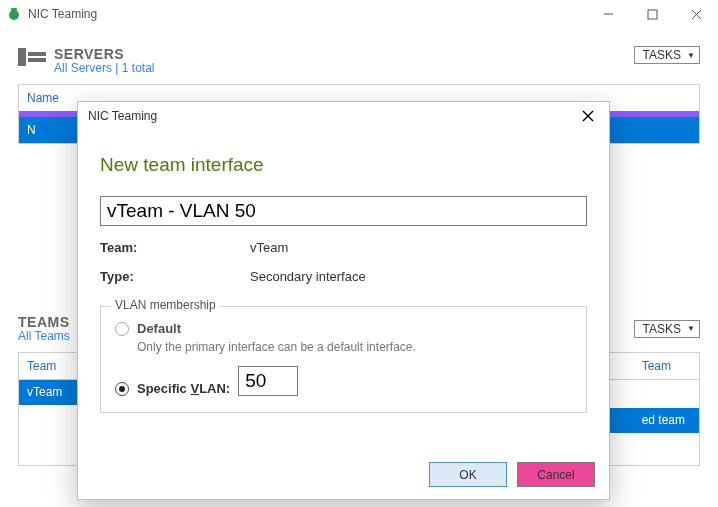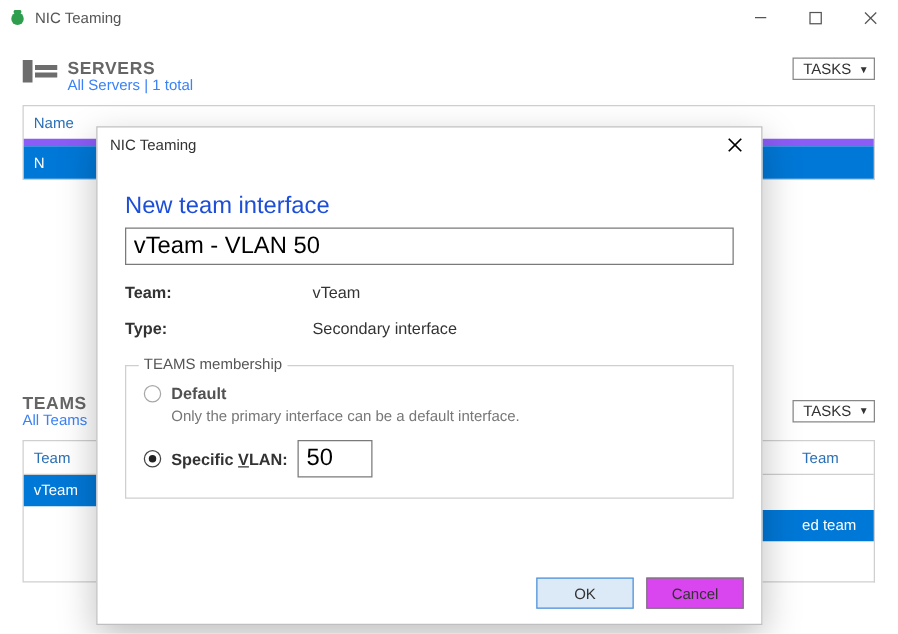--- a/index.html
+++ b/index.html
@@ -30,33 +30,33 @@
   .teams-left{flex:0 0 60%;border:1px solid #cfcfcf}
   .teams-right{flex:1;border:1px solid #cfcfcf;border-left:none;background:#fff}
   .col-head{height:26px;border-bottom:1px solid #cfcfcf;display:flex;align-items:center;padding:0 8px}
   .blue-row{background:#0078d7;color:#fff;height:25px;display:flex;align-items:center;padding:0 8px}
   
   .modal-mask{position:absolute;inset:0;background:rgba(0,0,0,0);}
   .dialog{position:absolute;left:77px;top:101px;width:531px;height:397px;background:#fff;border:1px solid #bfbfbf;box-shadow:0 10px 28px rgba(0,0,0,.25)}
   .dlg-title{height:28px;display:flex;align-items:center;padding:0 10px;font-size:12px;color:#333}
   .dlg-close{position:absolute;right:0;top:0;width:42px;height:28px;display:flex;align-items:center;justify-content:center}
   .dlg-body{padding:10px 22px 0 22px}
-  .dlg-heading{font-size:19px;color:#1d4ed8;font-weight:400;margin:14px 0 6px 0}
+  .dlg-heading{font-size:19px;color:#4d7c0f;font-weight:400;margin:14px 0 20px 0}
   .field-box{border:1px solid #7a7a7a;padding:3px 6px;font-size:19px;outline:none}
   .name-input{width:100%;box-sizing:border-box}
   .kv{display:flex;margin-top:14px;font-size:13px}
   .kv .k{width:150px;font-weight:600}
   .grp{border:1px solid #cfcfcf;margin-top:22px;padding:14px 14px 16px 14px;position:relative}
   .grp .legend{position:absolute;top:-9px;left:10px;background:#fff;padding:0 4px;font-size:12px;color:#555}
-  .radio-row{display:flex;align-items:center;gap:8px;font-size:13px}
+  .radio-row{display:flex;align-items:flex-end;gap:8px;font-size:13px}
   .radio-row.bold .lbl{font-weight:600}
   .mut{color:#777;font-size:12px;margin:4px 0 12px 22px}
   .vlan-input{width:46px;text-align:left}
   .dlg-buttons{position:absolute;right:14px;bottom:12px;display:flex;gap:10px}
-  .btn{width:76px;height:23px;border:1px solid #7a7a7a;background:#d946ef;font-size:12px;display:flex;align-items:center;justify-content:center}
+  .btn{width:76px;height:23px;border:1px solid #7a7a7a;background:#ec4899;font-size:12px;display:flex;align-items:center;justify-content:center}
   .btn.primary{background:#dce9f7;border-color:#4a90d9}
   
   .radio{width:12px;height:12px;border:1px solid #444;border-radius:50%;display:inline-flex;align-items:center;justify-content:center;background:#fff}
   .radio.disabled{opacity:.55}
   .radio .dot{width:6px;height:6px;border-radius:50%;background:#222}
   .underline-key{text-decoration:underline}
   
   .right-col-head{height:26px;border-bottom:1px solid #cfcfcf;display:flex;align-items:center;padding:0 8px;justify-content:flex-start}
 </style>
 </head>
@@ -173,21 +173,21 @@
       <div class="kv">
         <span class="k">Team:</span>
         <span>vTeam</span>
       </div>
       <div class="kv">
         <span class="k">Type:</span>
         <span>Secondary interface</span>
       </div>
 
       <div class="grp">
-        <span class="legend">TEAMS membership</span>
+        <span class="legend">VLAN membership</span>
 
         <div class="radio-row bold" style="opacity:.85">
           <span class="radio disabled"></span>
           <span class="lbl">Default</span>
         </div>
         <div class="mut">Only the primary interface can be a default interface.</div>
 
         <div class="radio-row bold">
           <span class="radio">
               <span class="dot"></span>

